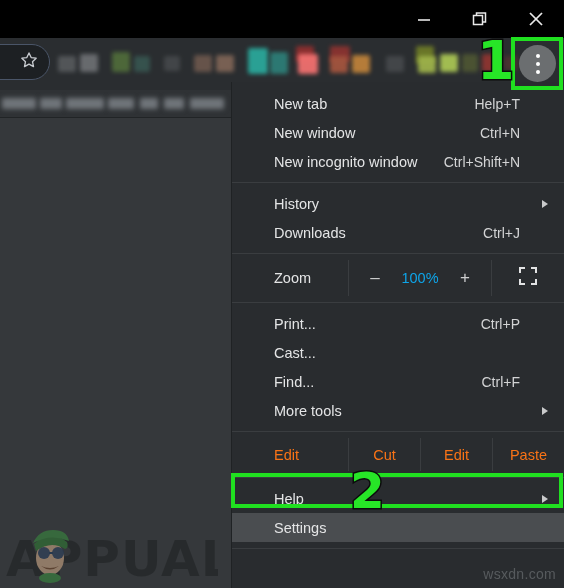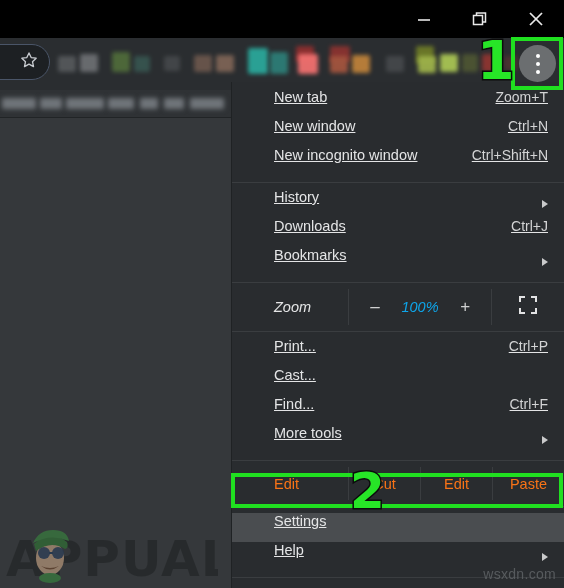--- a/index.html
+++ b/index.html
@@ -123,47 +123,46 @@
   .menu {
     position: absolute; left: 232px; top: 82px;
     width: 332px; height: 506px;
     background: #292c2f;
     box-shadow: -1px 0 0 #1f2224;
     padding-top: 7px;
   }
   .mi {
     position: relative;
     height: 29px;
-    display: flex; 
-    padding: 0 4px 0 42px;
+    display: flex; align-items: center;
+    padding: 0 32px 0 42px;
     color: #e4e5e6;
     font-size: 14.5px;
     white-space: nowrap;
-    text-decoration: underline;
   }
   .mi .label { flex: 1 1 auto; }
   .mi .accel {
     color: #d3d4d5; font-size: 14px; padding-right: 12px;
   }
   .mi .arrow {
     position: absolute; right: 16px; top: 50%;
     transform: translateY(-50%);
     width: 0; height: 0;
     border-left: 6px solid #c9cacb;
     border-top: 4.5px solid transparent;
     border-bottom: 4.5px solid transparent;
   }
   .sep {
     height: 1px; background: #3a3d40; margin: 6px 0;
   }
   .mi.selected { background: #4a4d50; }
 
   
   .zoomrow {
-    display: flex; align-items: stretch; height: 36px; font-style: italic;
+    display: flex; align-items: stretch; height: 36px;
   }
   .zoomrow .zlabel {
     flex: 0 0 116px; display: flex; align-items: center;
     padding-left: 42px; color: #e4e5e6; font-size: 14.5px;
   }
   .zoomrow .zgroup {
     flex: 1 1 auto; display: flex; align-items: center;
     justify-content: center; gap: 4px;
     border-left: 1px solid #3a3d40;
     border-right: 1px solid #3a3d40;
@@ -284,42 +283,38 @@
       <div class="bmk" style="left: 140px; width: 18px;"></div>
       <div class="bmk" style="left: 164px; width: 20px;"></div>
       <div class="bmk" style="left: 190px; width: 34px;"></div>
     </div>
 
   <div class="page"></div>
 
   <div class="menu" id="chrome-menu">
       <div class="mi">
         <span class="label">New tab</span>
-        <span class="accel">Zoom+T</span>
+        <span class="accel">Help+T</span>
       </div>
       <div class="mi">
         <span class="label">New window</span>
         <span class="accel">Ctrl+N</span>
       </div>
       <div class="mi">
         <span class="label">New incognito window</span>
         <span class="accel">Ctrl+Shift+N</span>
       </div>
       <div class="sep"></div>
       <div class="mi">
         <span class="label">History</span>
         <span class="arrow"></span>
       </div>
       <div class="mi">
         <span class="label">Downloads</span>
         <span class="accel">Ctrl+J</span>
-      </div>
-      <div class="mi">
-        <span class="label">Bookmarks</span>
-        <span class="arrow"></span>
       </div>
       <div class="sep"></div>
       <div class="zoomrow">
         <div class="zlabel">Zoom</div>
         <div class="zgroup">
           <div class="zbtn">–</div>
           <div class="zval">100%</div>
           <div class="zbtn">+</div>
         </div>
         <div class="zfull">
@@ -348,26 +343,26 @@
         <span class="arrow"></span>
       </div>
       <div class="sep"></div>
       <div class="editrow">
         <div class="elabel">Edit</div>
         <div class="ebtn">Cut</div>
         <div class="ebtn">Edit</div>
         <div class="ebtn">Paste</div>
       </div>
       <div class="sep"></div>
+      <div class="mi">
+        <span class="label">Help</span>
+        <span class="arrow"></span>
+      </div>
       <div class="mi selected">
         <span class="label">Settings</span>
-      </div>
-      <div class="mi">
-        <span class="label">Help</span>
-        <span class="arrow"></span>
       </div>
       <div class="sep"></div>
       <div class="mi"></div>
     </div>
 
   <div class="hl-box" id="hl1"></div>
   <div class="hl-box" id="hl2"></div>
   <div class="step-num" id="step1">1</div>
   <div class="step-num" id="step2">2</div>
 

